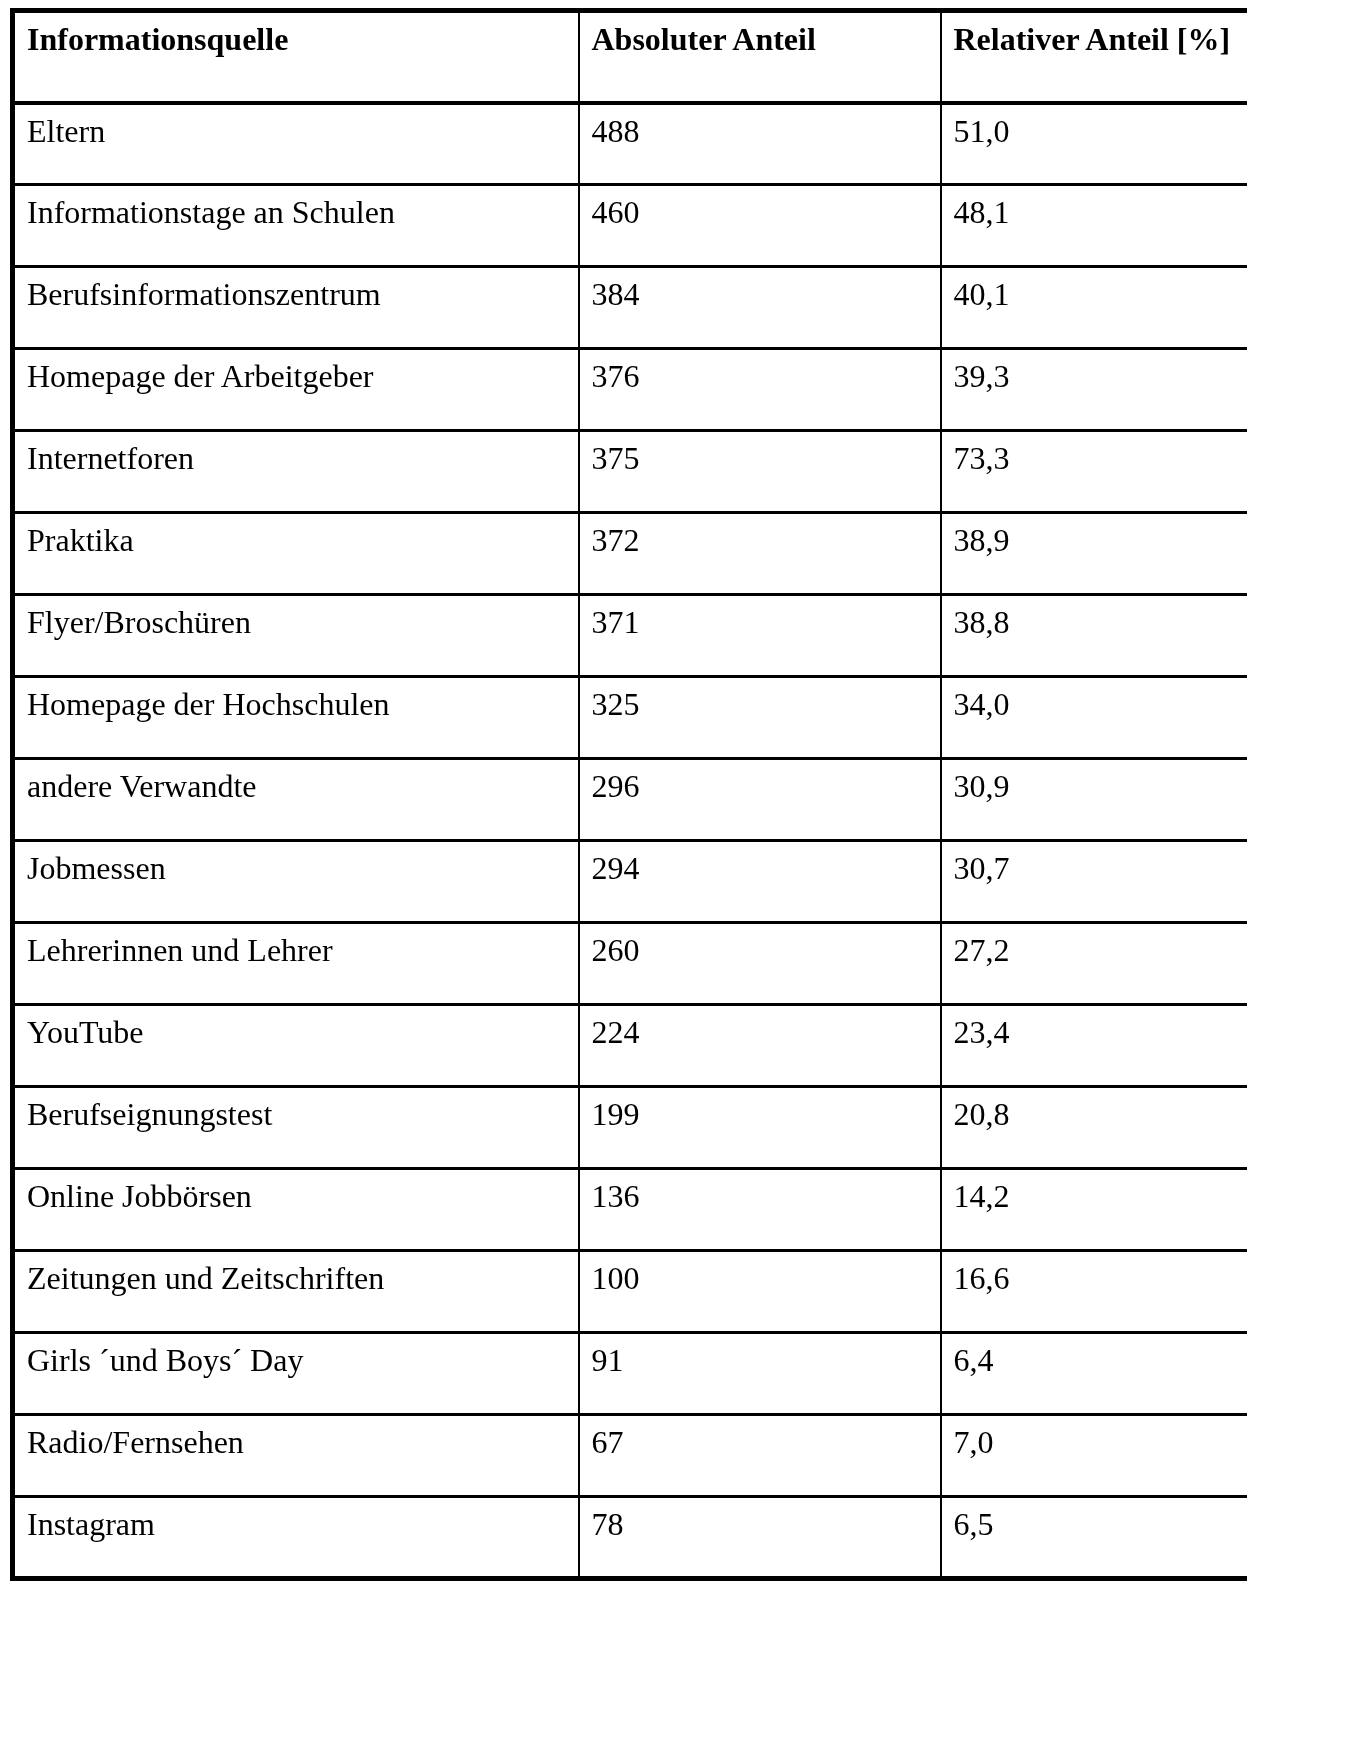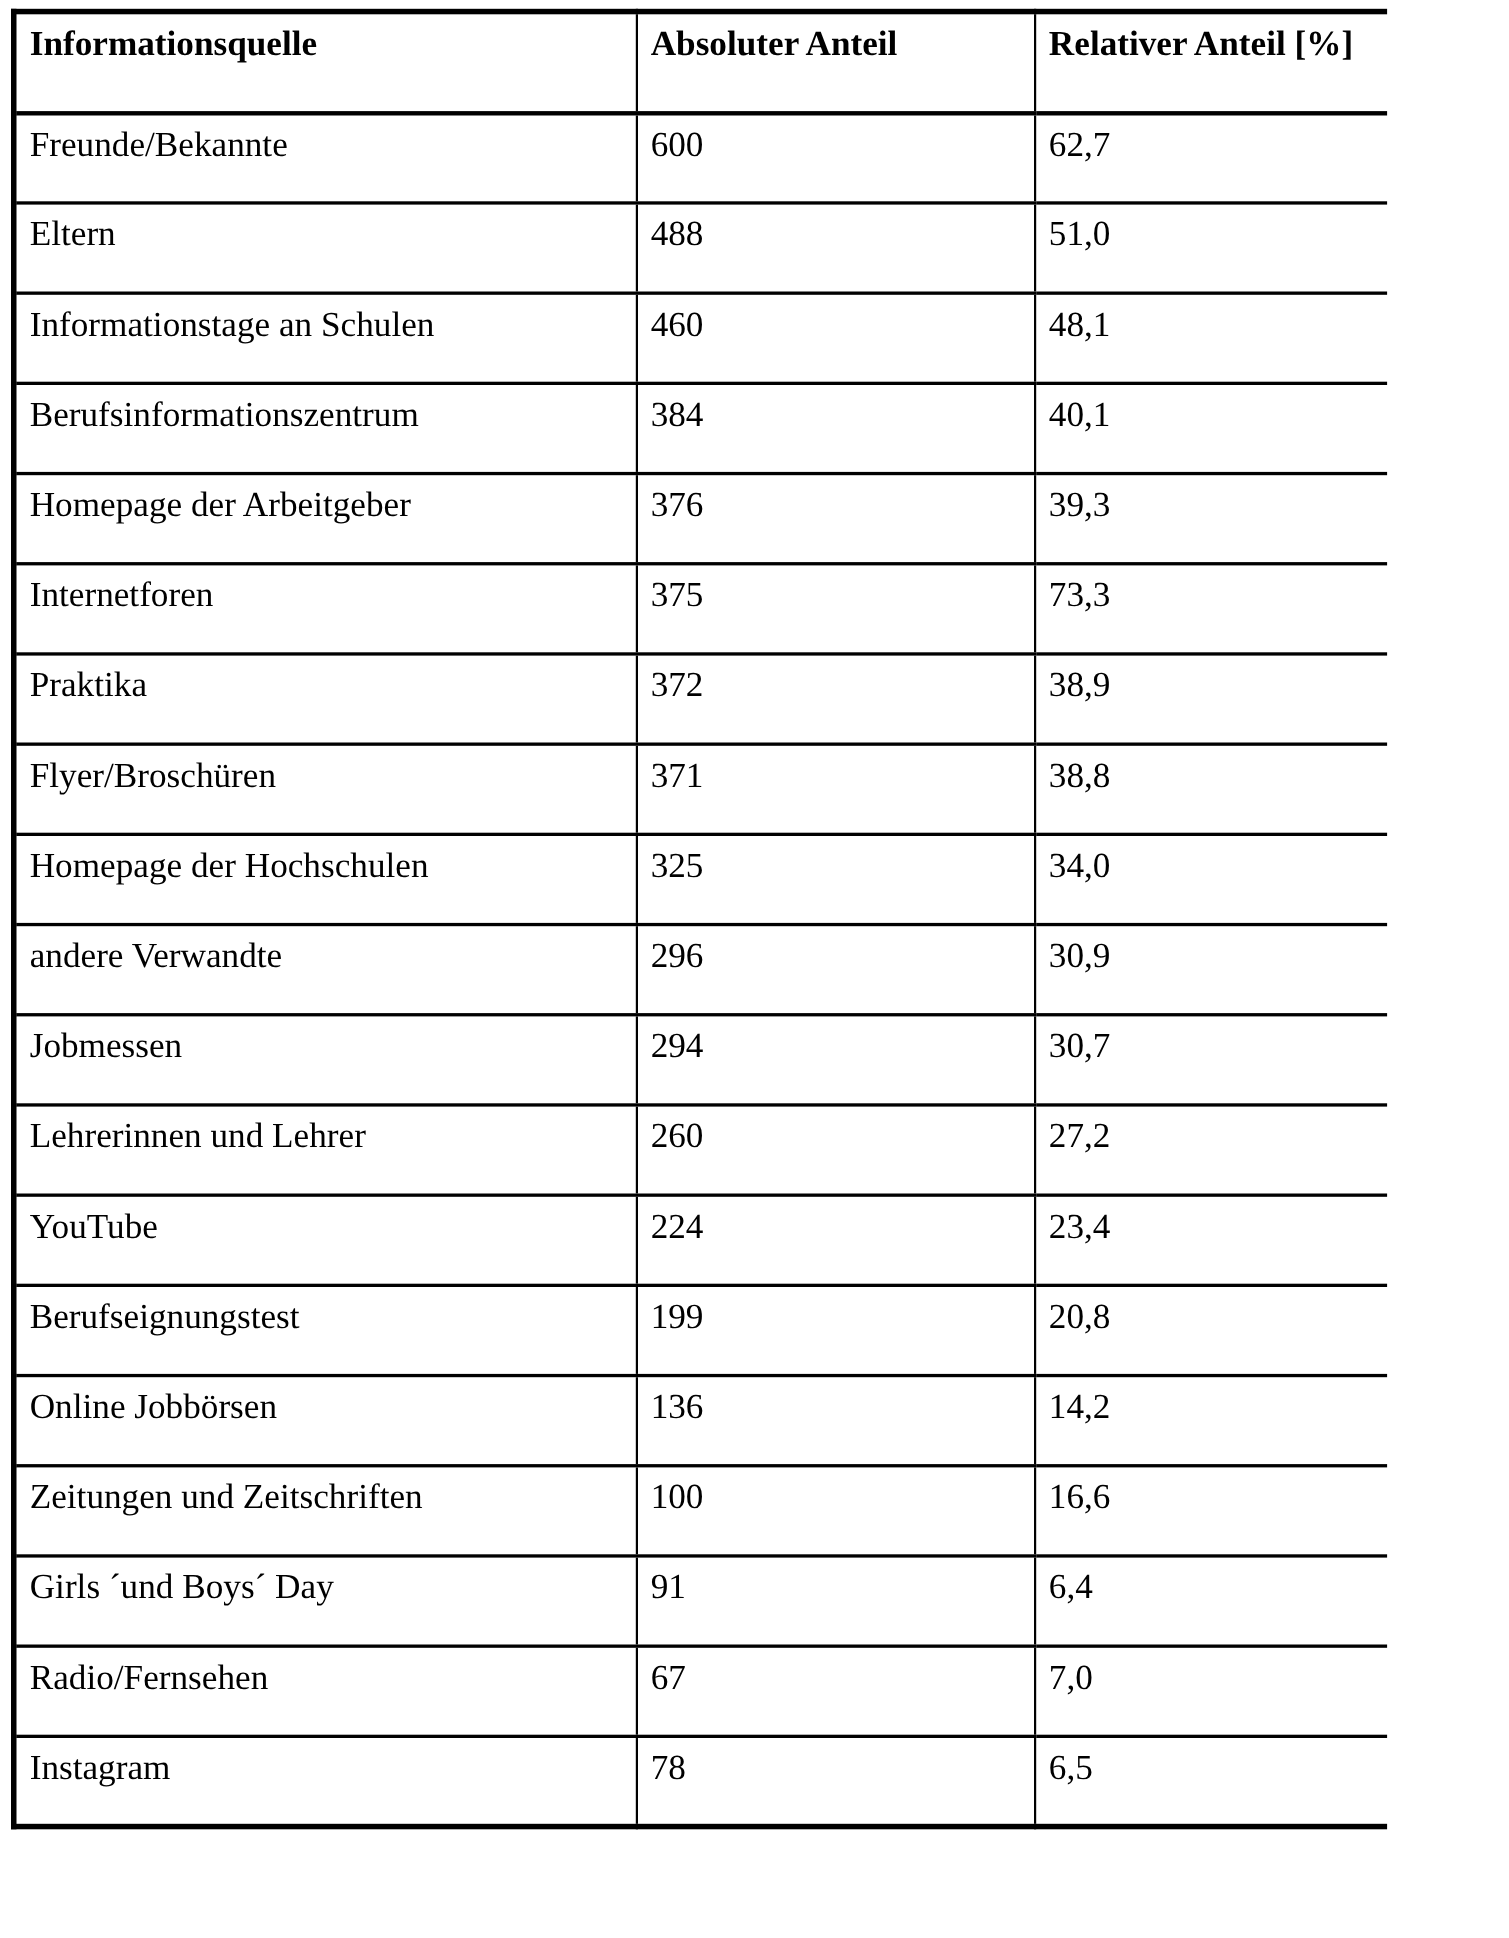--- a/index.html
+++ b/index.html
@@ -10,21 +10,20 @@
     height: 1762px;
     font-family: "Liberation Serif", "DejaVu Serif", serif;
     color: #000000;
   }
   .page {
     position: relative;
     width: 1247px;
     height: 1762px;
     background: #ffffff;
     overflow: hidden;
-    padding-left: 14px;
   }
   table.data-table {
     position: absolute;
     left: 10px;
     top: 8px;
     width: 1352px;
     border-collapse: collapse;
     table-layout: fixed;
     border: 5px solid #000000;
   }
@@ -61,25 +60,20 @@
         <col class="c3">
     </colgroup>
     <thead>
       <tr>
         <th>Informationsquelle</th>
         <th>Absoluter Anteil</th>
         <th>Relativer Anteil [%]</th>
       </tr>
     </thead>
     <tbody>
-      <tr>
-        <td>Freunde/Bekannte</td>
-        <td>600</td>
-        <td>62,7</td>
-      </tr>
       <tr>
         <td>Eltern</td>
         <td>488</td>
         <td>51,0</td>
       </tr>
       <tr>
         <td>Informationstage an Schulen</td>
         <td>460</td>
         <td>48,1</td>
       </tr>

